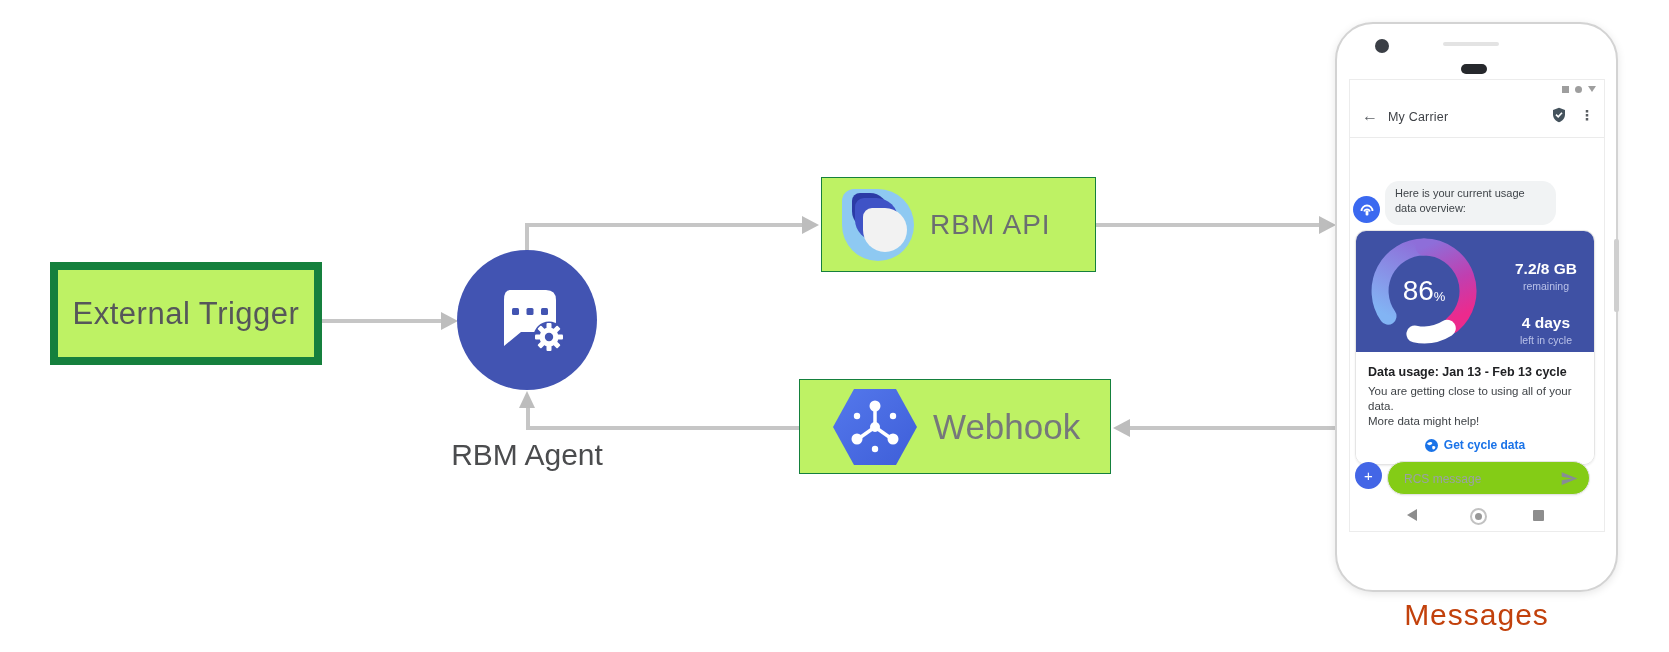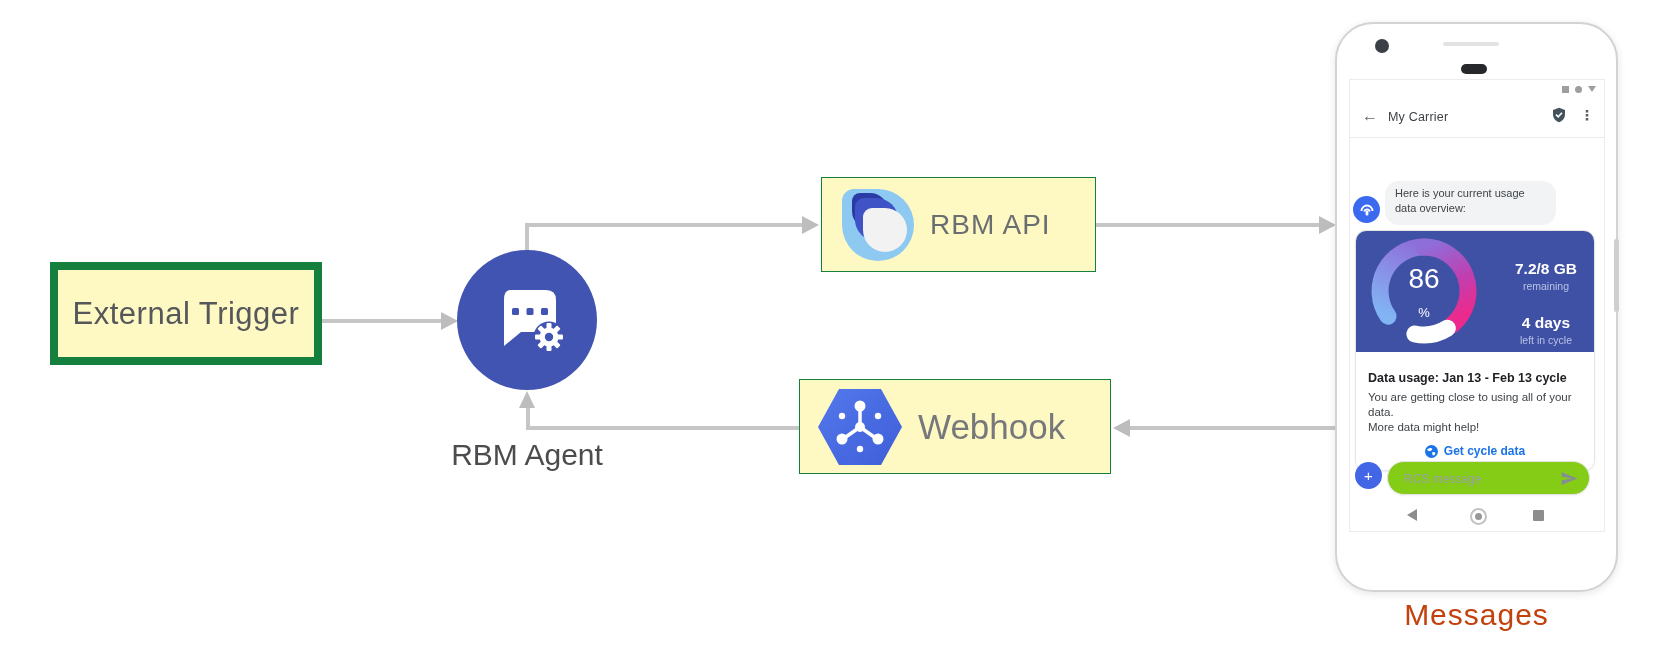--- a/index.html
+++ b/index.html
@@ -4,21 +4,21 @@
 <style>
   html,body{margin:0;padding:0;}
   body{width:1669px;height:652px;position:relative;background:#ffffff;overflow:hidden;
        font-family:"Liberation Sans","DejaVu Sans",sans-serif;}
   .abs{position:absolute;}
 
   
   #connectors{position:absolute;left:0;top:0;z-index:0;}
 
   
-  .node-box{position:absolute;background:#fef9c3;border:8px solid #15803d;display:flex;
+  .node-box{position:absolute;background:#bef264;border:8px solid #15803d;display:flex;
             align-items:center;z-index:1;box-sizing:border-box;}
   #ext-box{left:50px;top:262px;width:272px;height:103px;justify-content:center;}
   #ext-box .lbl{font-size:31px;font-weight:300;color:#56575a;letter-spacing:.5px;}
 
   #agent-circle{left:457px;top:250px;width:140px;height:140px;border-radius:50%;
                 background:#4254b2;position:absolute;z-index:1;}
   #agent-label{left:417px;top:438px;width:220px;text-align:center;font-size:30px;
                font-weight:300;color:#4b4c4e;position:absolute;z-index:1;}
 
   #api-box{left:821px;top:177px;width:275px;height:95px;border-width:1.5px;padding-left:20px;}
@@ -26,21 +26,21 @@
   .rbm-logo{position:relative;width:72px;height:72px;flex:0 0 auto;}
   .rbm-logo .outer{position:absolute;left:0;top:0;width:72px;height:72px;background:#8ec9f2;
                    border-radius:12px 50% 50% 50%;}
   .rbm-logo .navy{position:absolute;left:10px;top:4px;width:36px;height:36px;background:#2b3ba6;
                   border-radius:8px 50% 50% 50%;}
   .rbm-logo .mid{position:absolute;left:13px;top:9px;width:43px;height:43px;background:#3f53c6;
                  border-radius:9px 50% 50% 50%;}
   .rbm-logo .front{position:absolute;left:21px;top:19px;width:44px;height:44px;background:#f2f2f2;
                    border-radius:9px 50% 50% 50%;}
 
-  #webhook-box{left:799px;top:379px;width:312px;height:95px;border-width:1.5px;padding-left:18px;}
+  #webhook-box{left:799px;top:379px;width:312px;height:95px;border-width:1.5px;padding-left:33px;}
   #webhook-box .lbl{font-size:35px;font-weight:300;color:#76787b;margin-left:16px;}
 
   
   #phone{left:1335px;top:22px;width:283px;height:570px;background:#fff;border:2px solid #d3d3d3;
          border-radius:38px;position:absolute;z-index:2;box-sizing:border-box;
          box-shadow:0 2px 8px rgba(0,0,0,.10);}
   #cam{left:38px;top:15px;width:14px;height:14px;border-radius:50%;background:#3b3f46;}
   #topline{left:106px;top:18px;width:56px;height:4px;border-radius:2px;background:#e3e3e3;}
   #speaker{left:124px;top:40px;width:26px;height:10px;border-radius:5px;background:#26282c;}
   #sidebtn{right:-3px;top:215px;width:5px;height:73px;border-radius:2px;background:#cfcfcf;}
@@ -65,28 +65,28 @@
           display:flex;align-items:center;justify-content:center;}
   #bubble{left:35px;top:101px;width:171px;height:44px;background:#f1f3f4;border-radius:14px;
           box-sizing:border-box;padding:5px 10px;}
   #bubble .t{font-size:11px;line-height:15px;color:#3f4449;}
 
   #card{left:5px;top:150px;width:240px;border-radius:11px;overflow:hidden;
         border:1px solid #e5e5e5;box-sizing:border-box;box-shadow:0 1px 2px rgba(0,0,0,.08);}
   #card-blue{height:121px;background:#3f51a4;position:relative;}
   #gauge-wrap{position:absolute;left:15px;top:7px;width:106px;height:106px;}
   #pct{position:absolute;left:15px;top:7px;width:106px;height:106px;display:flex;
-       align-items:center;justify-content:center;color:#fff;flex-direction:column;}
+       align-items:center;justify-content:center;color:#fff;}
   #pct .big{font-size:28px;}
   #pct .small{font-size:13px;margin-top:10px;}
   #stats{position:absolute;left:146px;top:20px;width:88px;text-align:center;color:#fff;margin-top:9px;}
   .stat-big{font-size:15.5px;font-weight:bold;}
   .stat-sub{font-size:10.5px;color:#b9c1e8;margin-top:2px;}
   .stat-gap{height:22px;}
-  #card-white{background:#fff;padding:13px 12px 12px 12px;position:relative;margin-top:6px;}
+  #card-white{background:#fff;padding:13px 12px 12px 12px;position:relative;}
   .cw-head{font-size:12.5px;font-weight:bold;color:#202124;margin-bottom:5px;}
   .cw-body{font-size:11.5px;line-height:15px;color:#3f4347;}
   .cta-row{margin-top:9px;display:flex;align-items:center;justify-content:center;gap:6px;
            cursor:pointer;}
   .cta-lbl{font-size:12px;font-weight:bold;color:#1a73e8;}
 
   #plusbtn{left:5px;top:382px;width:27px;height:27px;border-radius:50%;background:#4366e6;
            color:#fff;font-size:15px;display:flex;align-items:center;justify-content:center;}
   #pill{left:37px;top:381px;width:203px;height:34px;border-radius:17px;background:#84cc16;
         border:1px solid #e4e4e4;box-sizing:border-box;box-shadow:0 1px 2px rgba(0,0,0,.05);}

